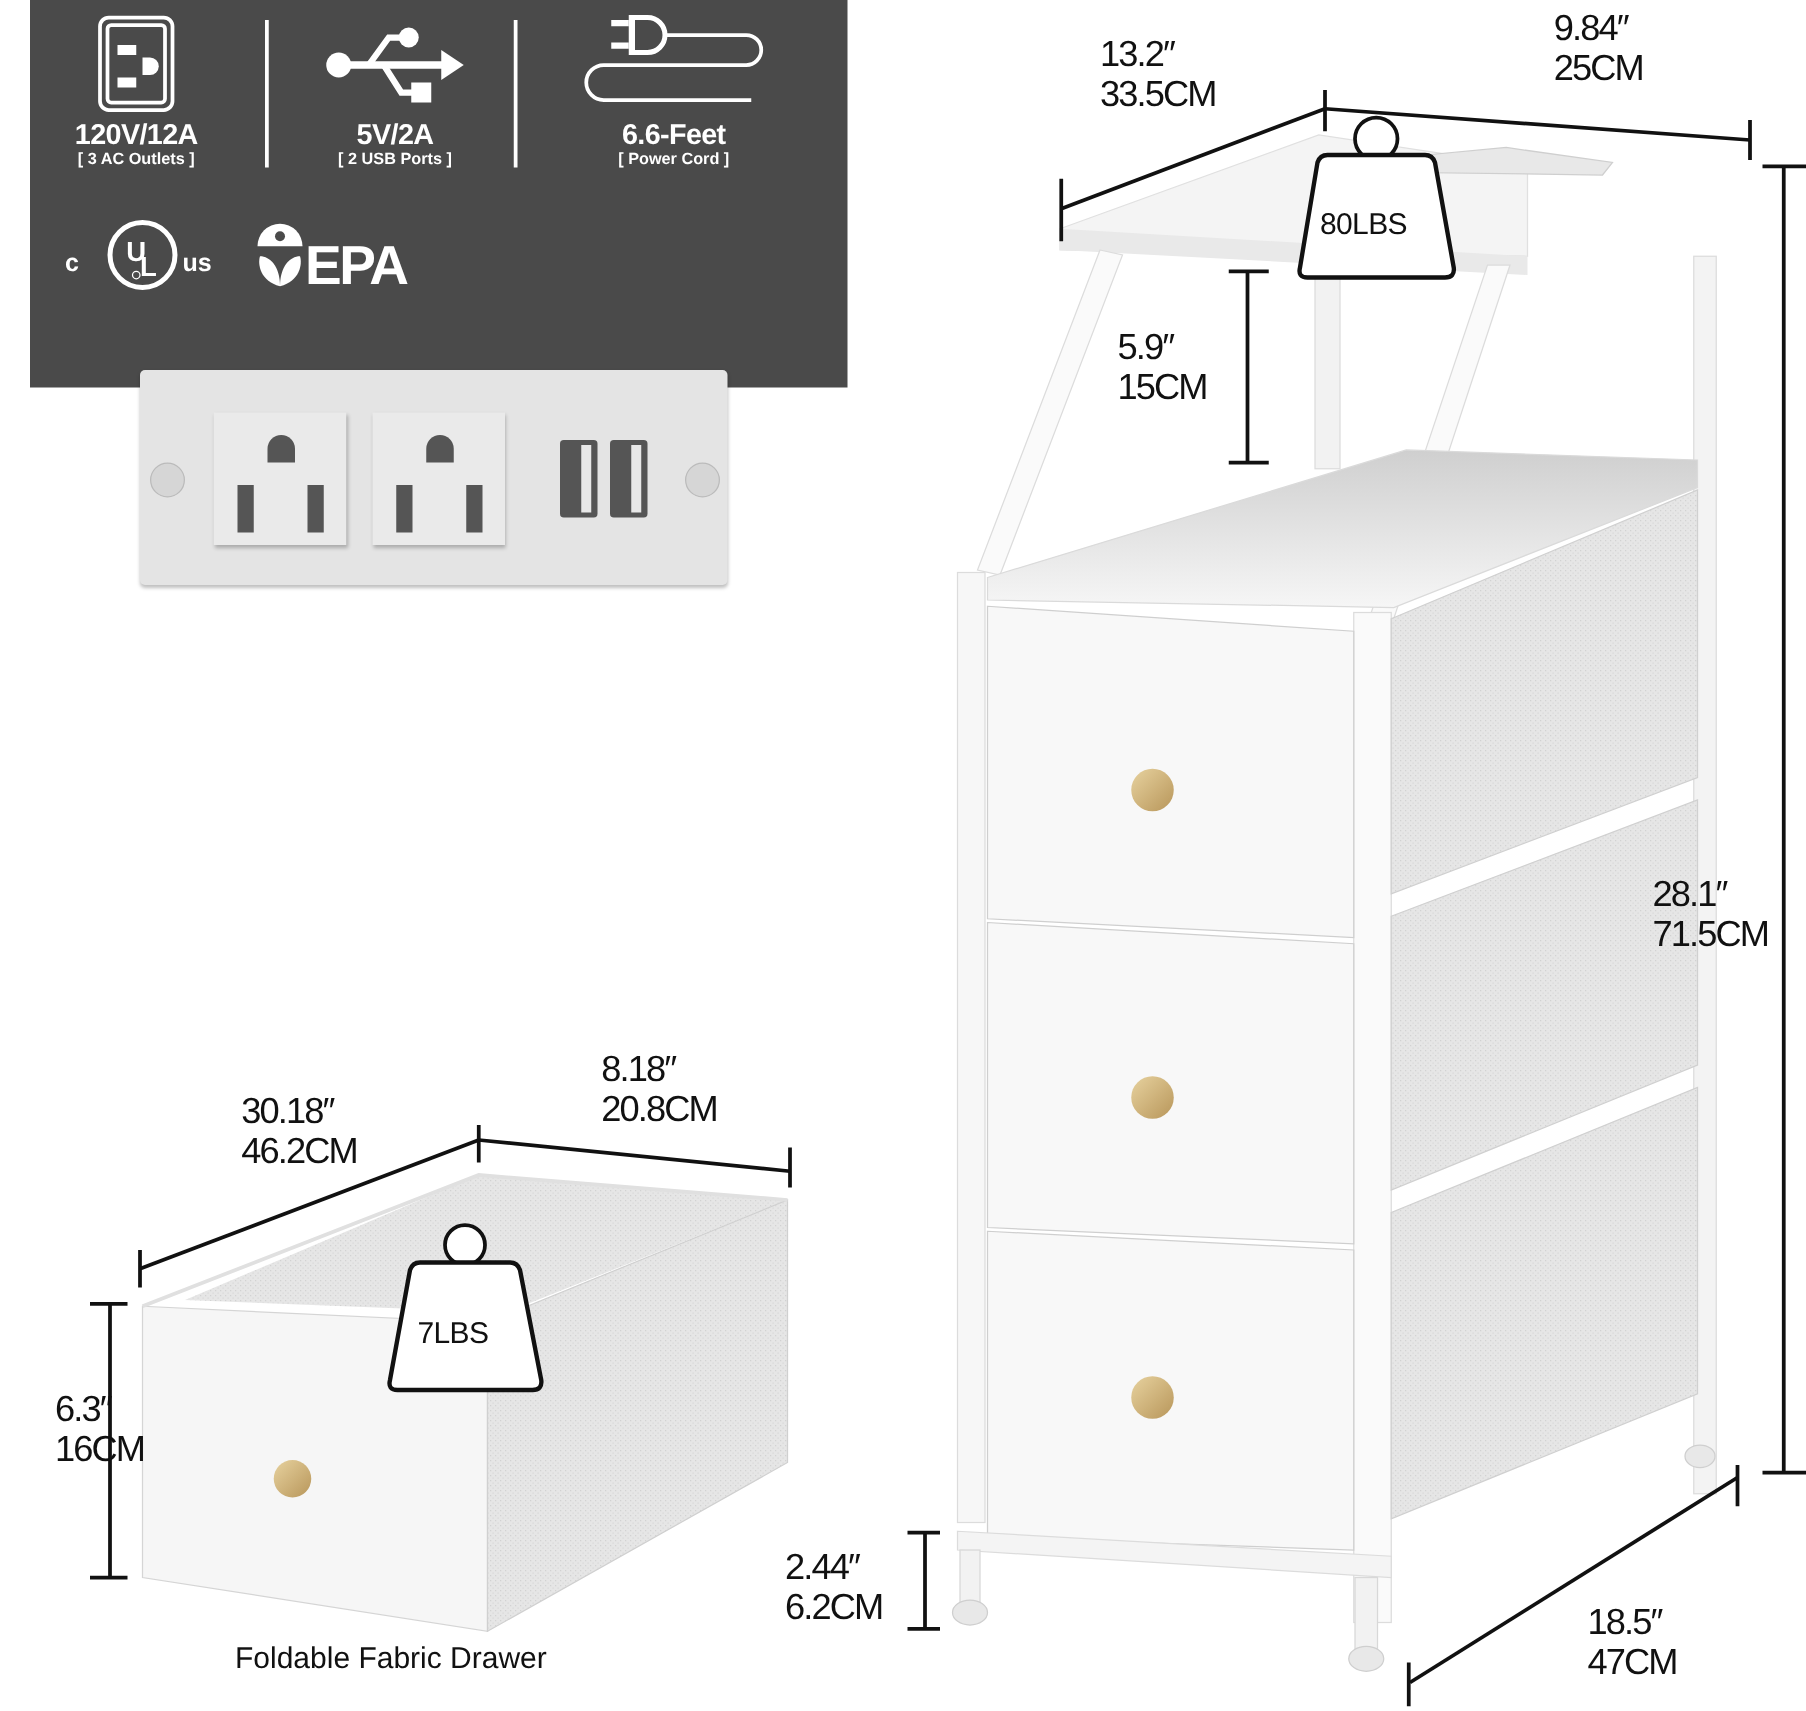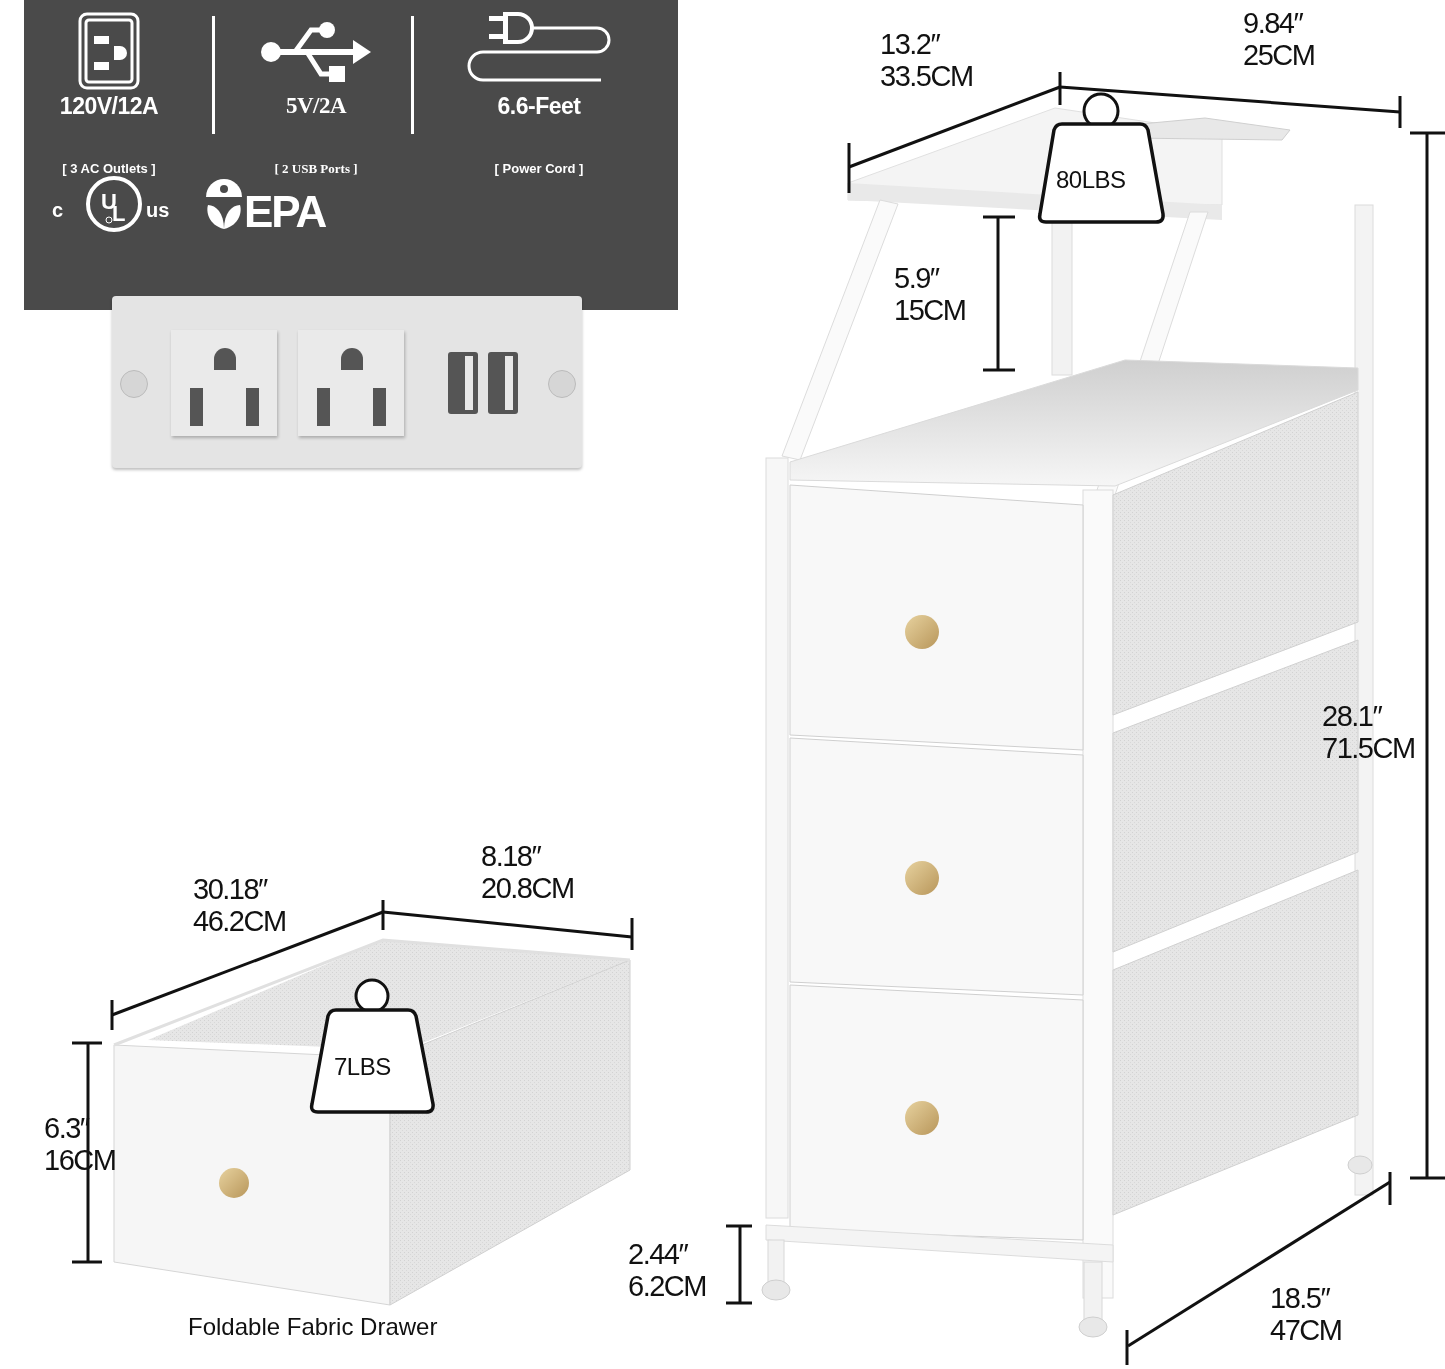--- a/index.html
+++ b/index.html
@@ -2,21 +2,21 @@
 <html><head>
 <meta charset="utf-8">
 <style>
   html, body { margin:0; padding:0; background:#ffffff; }
   body { width:1445px; height:1369px; position:relative; overflow:hidden; font-family:"Liberation Sans", sans-serif; color:#111; }
   .abs { position:absolute; }
   
   .spec-panel { left:24px; top:0; width:654px; height:310px; background:#4a4a4a; }
   .spec-col { position:absolute; top:10px; text-align:center; color:#fff; }
   .spec-val { font-weight:bold; font-size:23px; line-height:24px; letter-spacing:-0.5px; }
-  .spec-sub { font-weight:bold; font-size:13px; line-height:16px;margin-top:43px; }
+  .spec-sub { font-weight:bold; font-size:13px; line-height:16px; }
   .vsep { position:absolute; top:16px; width:3px; height:118px; background:#fff; }
   .cert-row { position:absolute; left:28px; top:175px; height:60px; color:#fff; }
   
   .strip { left:112px; top:296px; width:470px; height:172px; background:#e4e4e4; border-radius:4px; box-shadow:0 2px 3px rgba(0,0,0,0.25); }
   .outlet { position:absolute; top:34px; width:106px; height:106px; background:#eaeaea; box-shadow:1px 2px 3px rgba(0,0,0,0.25); }
   .ground { position:absolute; left:43px; top:18px; width:22px; height:22px; background:#555; border-radius:11px 11px 0 0; }
   .slot { position:absolute; top:58px; width:13px; height:38px; background:#555; }
   .usb { position:absolute; top:56px; width:30px; height:62px; background:#555; border-radius:3px; }
   .usb i { position:absolute; right:5px; top:4px; width:8px; height:54px; background:#e8e8e8; }
   .screw { position:absolute; top:74px; width:26px; height:26px; border-radius:50%; background:#d6d6d6; border:1px solid #bbb; }
@@ -36,21 +36,21 @@
       <rect x="12" y="10" width="46" height="62" rx="3" fill="none" stroke="#fff" stroke-width="3"></rect>
       <rect x="20" y="26" width="15" height="8" fill="#fff"></rect>
       <rect x="20" y="52" width="15" height="8" fill="#fff"></rect>
       <path d="M40 36 h6 a7 7 0 0 1 0 14 h-6 z" fill="#fff"></path>
     </svg>
     <div class="spec-val">120V/12A</div>
     <div class="spec-sub">[ 3 AC Outlets ]</div>
   </div>
   <div class="vsep" style="left:188px;"></div>
 
-  <div class="spec-col" style="left:222px;width:140px;font-family:Liberation Serif, serif;">
+  <div class="spec-col" style="left:222px;width:140px;">
     <svg width="115" height="80" viewBox="0 0 115 80">
       <circle cx="12" cy="42" r="10" fill="#fff"></circle>
       <rect x="18" y="39" width="78" height="6" fill="#fff"></rect>
       <polygon points="94,30 112,42 94,54" fill="#fff"></polygon>
       <path d="M36 42 L52 20 L62 20" fill="none" stroke="#fff" stroke-width="5"></path>
       <circle cx="68" cy="20" r="8" fill="#fff"></circle>
       <path d="M48 42 L62 64 L72 64" fill="none" stroke="#fff" stroke-width="5"></path>
       <rect x="70" y="56" width="16" height="16" fill="#fff"></rect>
     </svg>
     <div class="spec-val">5V/2A</div>

